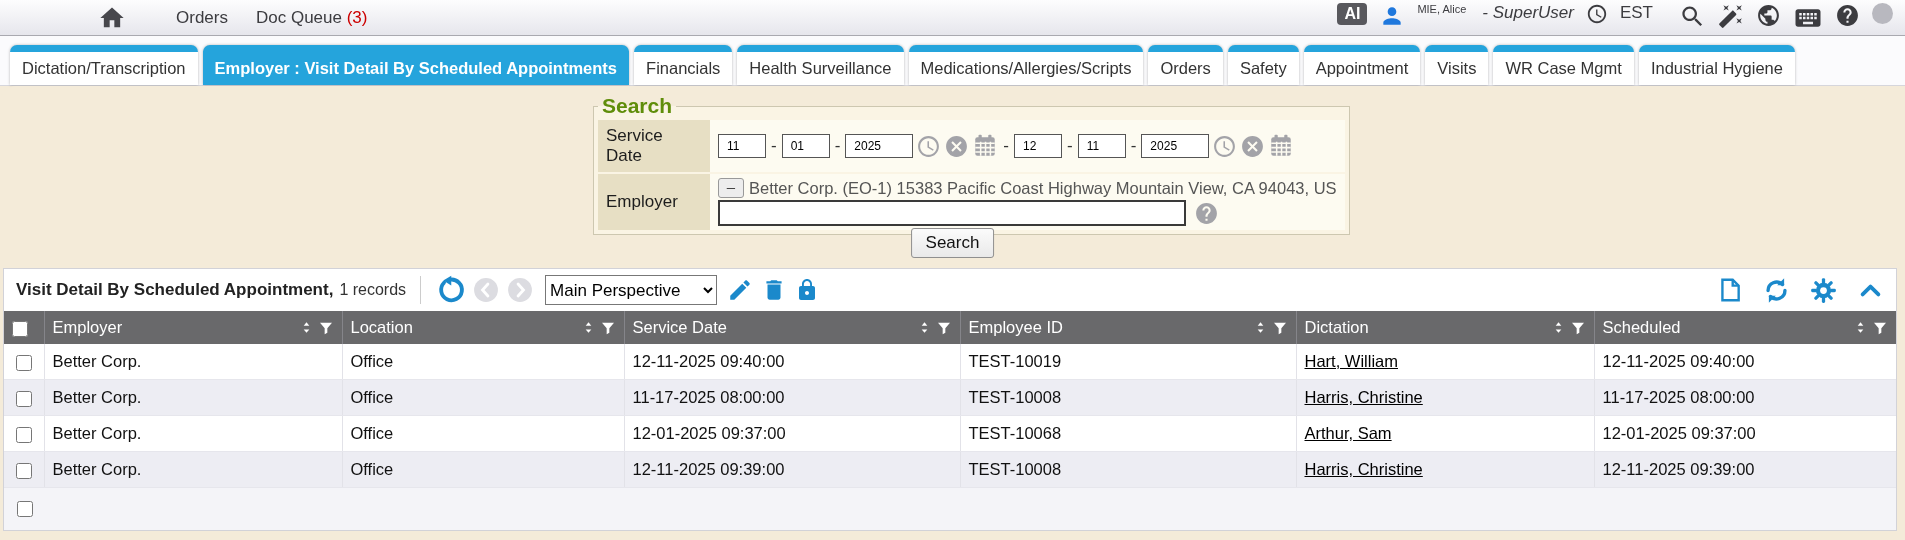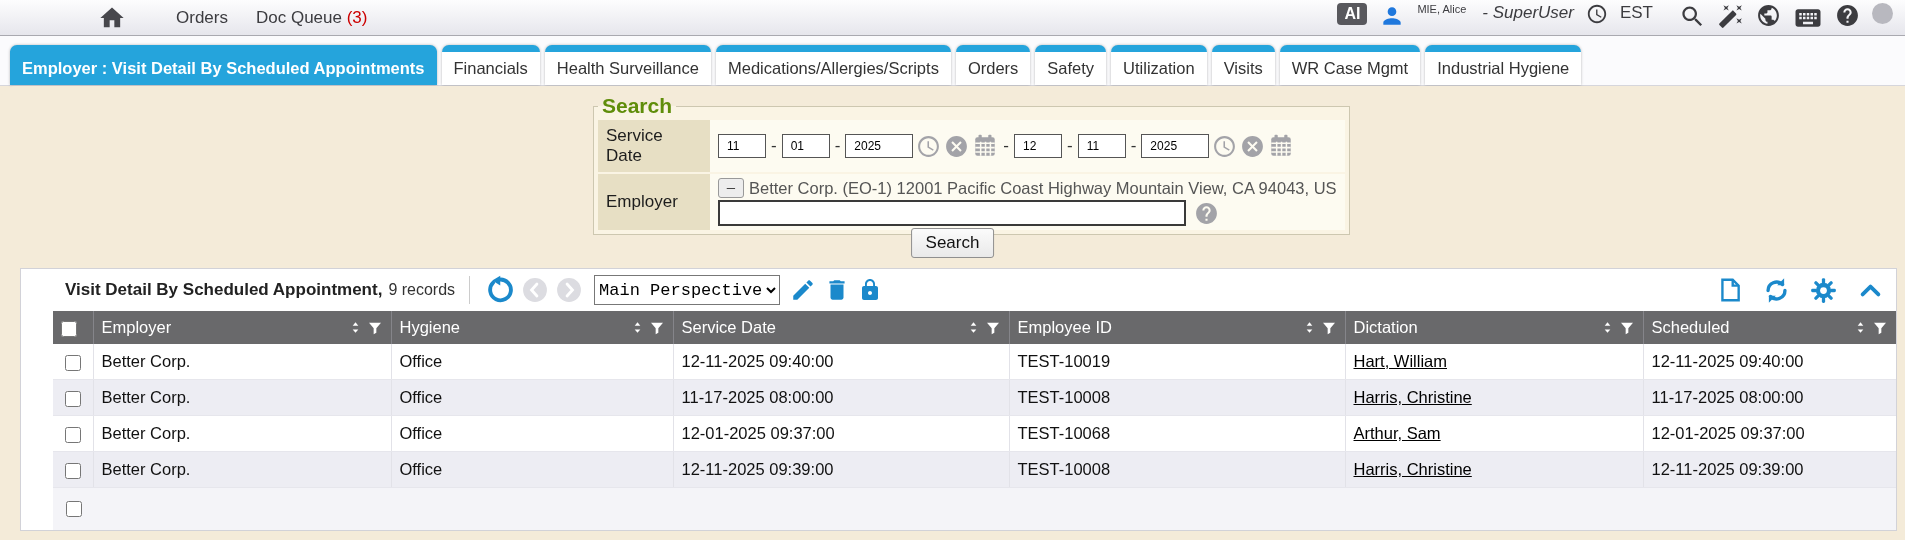--- a/index.html
+++ b/index.html
@@ -61,29 +61,29 @@
   .emp-input-line { display:flex; align-items:center; gap:8px; margin-top:2px; }
   input.emp-input { width:468px; height:26px; border:2px solid #3a3a3a; font-size:17px;
     padding:1px 4px; font-family:inherit; }
 
   .search-btn { position:absolute; top:142px; left:50%; transform:translateX(-50%);
     padding:4px 14px; font-size:17px; font-family:inherit; color:#111;
     background:linear-gradient(#fbfbfb,#e9e9e9); border:1px solid #8f8f8f;
     border-radius:3px; cursor:pointer; }
 
   
-  .grid { position:absolute; left:20px; right:8px; top:182px; background:#fff;
-    border:1px solid #d2d2d8;padding-left:32px; }
+  .grid { position:absolute; left:3px; right:8px; top:182px; background:#fff;
+    border:1px solid #d2d2d8; }
   .grid-toolbar { height:42px; display:flex; align-items:center; padding:0 12px; }
   .grid-title { font-size:17px; font-weight:bold; color:#222; }
   .grid-count { font-size:16px; color:#333; margin-left:6px; }
   .tb-sep { width:1px; height:28px; background:#ccc; margin:0 14px; }
   .blue { color:#1b89cb; }
   .tb-ic { display:inline-flex; align-items:center; cursor:pointer; margin-right:8px; }
-  .persp { height:30px; min-width:172px; font-size:17px; font-family:Liberation Mono, monospace;
+  .persp { height:30px; min-width:172px; font-size:17px; font-family:Liberation Sans, sans-serif;
     border:1px solid #777; background:#fff; margin:0 10px 0 4px; }
   .grid-toolbar-right { margin-left:auto; display:flex; align-items:center; gap:20px; }
   .grid-toolbar-right .tb-ic { margin:0; }
 
   table.vgrid { width:100%; border-collapse:collapse; table-layout:fixed; }
   .vgrid th { background:#69696b; color:#fff; font-weight:normal; font-size:16.5px;
     text-align:left; padding:7px 8px; border-left:1px solid #85858a; cursor:pointer; }
   .vgrid th:first-child { border-left:none; }
   .hdr { display:flex; align-items:center; }
   .hdr .lbl { flex:1; }
@@ -157,27 +157,28 @@
     <span class="ic dk">
       <svg width="25" height="25" viewBox="0 0 24 24" fill="currentColor">
           <path d="M12 2C6.48 2 2 6.48 2 12s4.48 10 10 10 10-4.48 10-10S17.52 2 12 2zm1 17h-2v-2h2v2zm2.07-7.75-.9.92C13.45 12.9 13 13.5 13 15h-2v-.5c0-1.1.45-2.1 1.17-2.83l1.24-1.26c.37-.36.59-.86.59-1.41 0-1.1-.9-2-2-2s-2 .9-2 2H8c0-2.21 1.79-4 4-4s4 1.79 4 4c0 .88-.36 1.68-.93 2.25z"></path>
         </svg>
     </span>
     <span class="gray-dot"></span>
   </div>
 </div>
 
 <div class="tabstrip">
+  <div class="tab">Dictation/Transcription</div>
   <div class="tab active">Employer : Visit Detail By Scheduled Appointments</div>
   <div class="tab">Financials</div>
   <div class="tab">Health Surveillance</div>
   <div class="tab">Medications/Allergies/Scripts</div>
   <div class="tab">Orders</div>
   <div class="tab">Safety</div>
-  <div class="tab">Utilization</div>
+  <div class="tab">Appointment</div>
   <div class="tab">Visits</div>
   <div class="tab">WR Case Mgmt</div>
   <div class="tab">Industrial Hygiene</div>
 
 </div>
 
 <div class="content">
 
   <fieldset class="search-fs">
     <legend>Search</legend>
@@ -241,41 +242,41 @@
             </svg>
         </span>
       </div>
     </div>
 
     <div class="form-row">
       <div class="form-label">Employer</div>
       <div class="form-value">
         <div class="emp-line">
           <span class="minus-btn">–</span>
-          <span>Better Corp. (EO-1) 12001 Pacific Coast Highway Mountain View, CA 94043, US</span>
+          <span>Better Corp. (EO-1) 15383 Pacific Coast Highway Mountain View, CA 94043, US</span>
         </div>
         <div class="emp-input-line">
           <input class="emp-input" value="" style="">
           <span class="gicon">
             <svg width="25" height="25" viewBox="0 0 24 24" fill="currentColor">
                 <path d="M12 2C6.48 2 2 6.48 2 12s4.48 10 10 10 10-4.48 10-10S17.52 2 12 2zm1 17h-2v-2h2v2zm2.07-7.75-.9.92C13.45 12.9 13 13.5 13 15h-2v-.5c0-1.1.45-2.1 1.17-2.83l1.24-1.26c.37-.36.59-.86.59-1.41 0-1.1-.9-2-2-2s-2 .9-2 2H8c0-2.21 1.79-4 4-4s4 1.79 4 4c0 .88-.36 1.68-.93 2.25z"></path>
               </svg>
           </span>
         </div>
       </div>
     </div>
   </fieldset>
 
   <button class="search-btn">Search</button>
 
   <div class="grid">
 
     <div class="grid-toolbar">
       <span class="grid-title">Visit Detail By Scheduled Appointment,</span>
-      <span class="grid-count">9 records</span>
+      <span class="grid-count">1 records</span>
       <span class="tb-sep"></span>
       <span class="tb-ic blue">
         <svg width="30" height="30" viewBox="0 0 24 24">
             <path d="M7.2 6.2A8.3 8.3 0 1 0 12 3.7" fill="none" stroke="currentColor" stroke-width="3.1" stroke-linecap="round"></path>
             <path d="M13 .6 6.6 4.4 13 8.3z" fill="currentColor"></path>
           </svg>
       </span>
       <span class="tb-ic">
         <svg width="26" height="26" viewBox="0 0 24 24">
             <circle cx="12" cy="12" r="11" fill="#dcdce1"></circle>
@@ -370,21 +371,21 @@
                 </span>
                 <span class="hic">
                   <svg width="16" height="16" viewBox="0 0 24 24" fill="#fff">
                     <path d="M3 4h18l-7 8.5V19l-4 2.5v-9z"></path>
                   </svg>
                 </span>
               </span>
             </th>
           <th>
               <span class="hdr">
-                <span class="lbl">Hygiene</span>
+                <span class="lbl">Location</span>
                 <span class="hic">
                   <svg width="15" height="15" viewBox="0 0 24 24" fill="#fff">
                     <path d="M12 3.5 16.5 9h-9z"></path>
                     <path d="M12 20.5 16.5 15h-9z"></path>
                   </svg>
                 </span>
                 <span class="hic">
                   <svg width="16" height="16" viewBox="0 0 24 24" fill="#fff">
                     <path d="M3 4h18l-7 8.5V19l-4 2.5v-9z"></path>
                   </svg>

